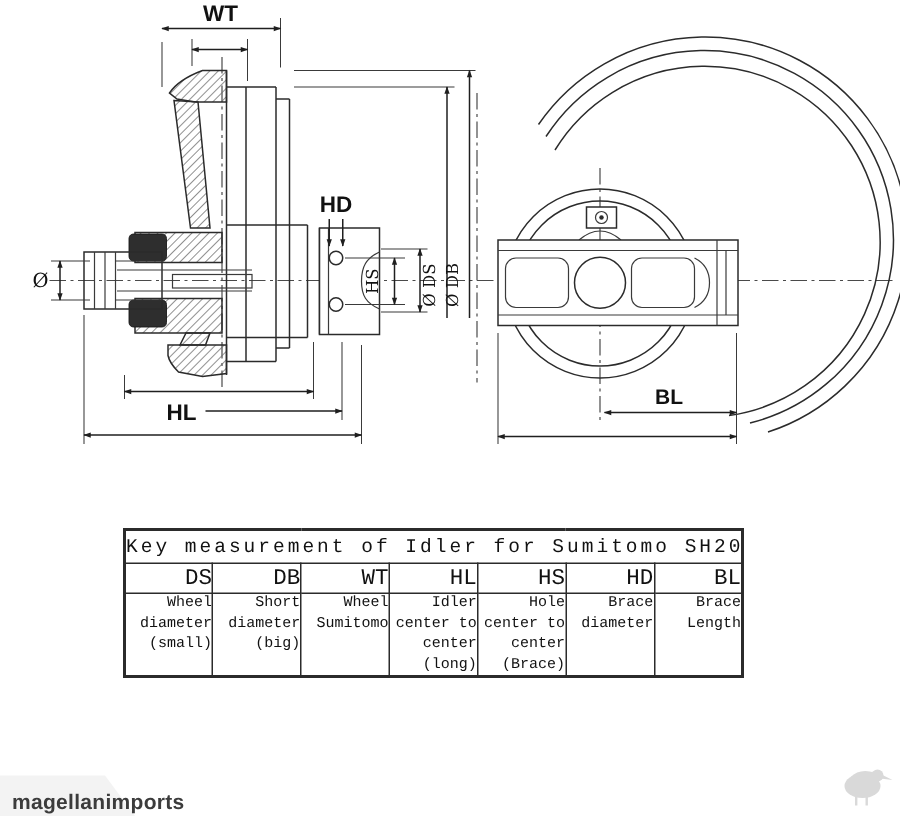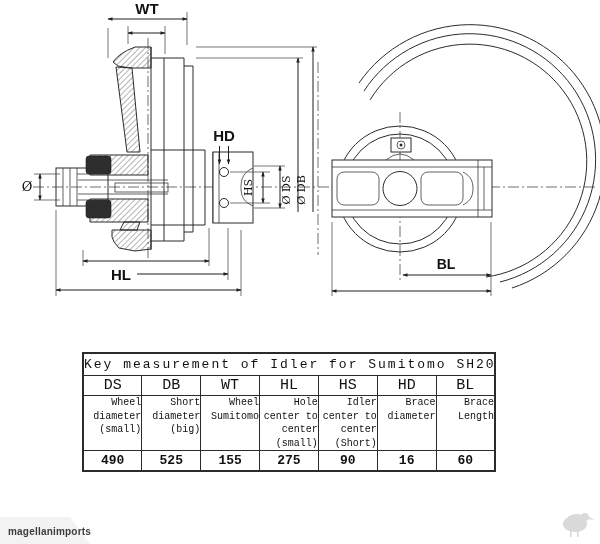--- a/index.html
+++ b/index.html
@@ -19,29 +19,29 @@
   .dimlabel-sm{font-family:"Liberation Sans",sans-serif;font-weight:bold;font-size:14px;fill:#111;}
   .rotlabel{font-family:"DejaVu Serif",serif;font-size:11px;fill:#111;}
   .phisym{font-family:"DejaVu Serif",serif;font-size:13px;fill:#111;}
   
   #spec-table{position:absolute;left:82px;top:352px;width:414px;border-collapse:collapse;
               table-layout:fixed;background:#fff;}
   #spec-table td,#spec-table th{border:1px solid #2b2b2b;padding:0;margin:0;overflow:hidden;}
   #spec-table{border:2px solid #2b2b2b;}
   .t-title{font-family:"Liberation Mono",monospace;font-size:13px;letter-spacing:2px;
            text-align:center;height:21px;font-weight:normal;color:#111;white-space:nowrap;}
-  .t-code{font-family:"Liberation Mono",monospace;font-size:15px;text-align:center;height:19px;
+  .t-code{font-family:"Liberation Mono",monospace;font-size:15px;text-align:right;height:19px;
           font-weight:normal;color:#111;}
   .t-desc{font-family:"Liberation Mono",monospace;font-size:10px;line-height:1.35;text-align:right;
           vertical-align:top;height:54px;padding-top:2px;color:#111;}
   .t-val{font-family:"Liberation Mono",monospace;font-size:13px;font-weight:bold;text-align:center;
          height:19px;color:#111;}
   
   #wm-tab{position:absolute;left:0;top:516px;width:90px;height:28px;}
-  #wm-text{position:absolute;left:8px;top:10px;font-size:10px;font-weight:bold;color:#3c3c3c;
+  #wm-text{position:absolute;left:8px;top:10px;font-size:14px;font-weight:bold;color:#3c3c3c;
            font-family:"Liberation Sans",sans-serif;letter-spacing:.2px;}
   #kiwi{position:absolute;left:553px;top:508px;}
 </style>
 </head>
 <body>
 
 <div id="stage">
 
   <svg id="drawing" width="600" height="348" viewBox="0 0 600 348">
     <defs>
@@ -215,33 +215,24 @@
         <td class="t-code" style="width:53px">WT</td>
         <td class="t-code" style="width:50px">HL</td>
         <td class="t-code" style="width:54px">HS</td>
         <td class="t-code" style="width:47px">HD</td>
         <td class="t-code" style="width:62px">BL</td>
       </tr>
       <tr>
         <td class="t-desc">Wheel diameter (small)</td>
         <td class="t-desc">Short diameter (big)</td>
         <td class="t-desc">Wheel Sumitomo</td>
-        <td class="t-desc">Hole center to center (small)</td>
-        <td class="t-desc">Idler center to center (Short)</td>
+        <td class="t-desc">Idler center to center (long)</td>
+        <td class="t-desc">Hole center to center (Brace)</td>
         <td class="t-desc">Brace diameter</td>
         <td class="t-desc">Brace Length</td>
-      </tr>
-      <tr>
-        <td class="t-val">490</td>
-        <td class="t-val">525</td>
-        <td class="t-val">155</td>
-        <td class="t-val">275</td>
-        <td class="t-val">90</td>
-        <td class="t-val">16</td>
-        <td class="t-val">60</td>
       </tr>
     </tbody>
   </table>
 
   <div id="wm-tab">
     <svg width="90" height="28">
       <polygon points="0,1 70,1 90,28 0,28" fill="#f3f3f3"></polygon>
     </svg>
     <span id="wm-text">magellanimports</span>
   </div>

